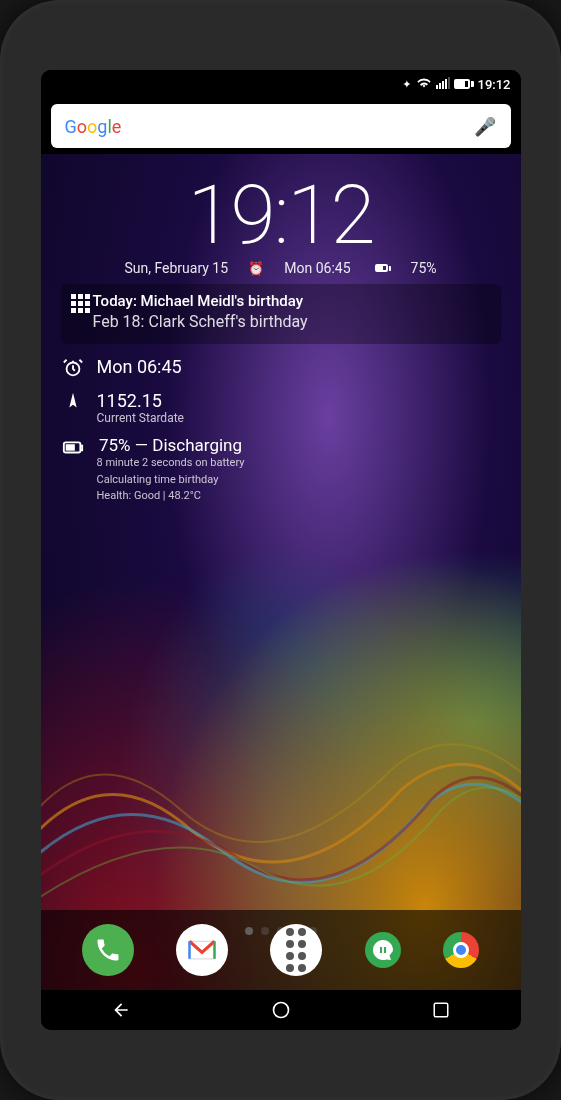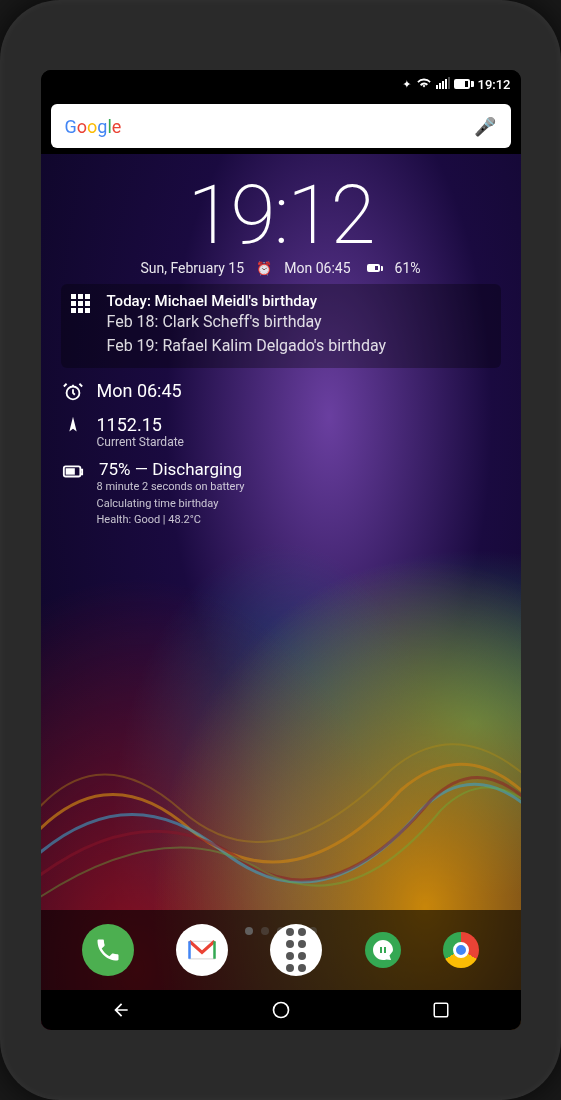--- a/index.html
+++ b/index.html
@@ -131,34 +131,34 @@
     }
     .clock-colon {
       font-weight: 200;
     }
     .clock-sub {
       color: rgba(255,255,255,0.9);
       font-size: 14px;
       display: flex;
       align-items: center;
       justify-content: center;
-      gap: 12px;
+      gap: 20px;
       margin-top: 4px;
     }
     .clock-sub-icon { font-size: 13px; }
     .calendar-widget {
       background: rgba(0,0,0,0.3);
       border-radius: 6px;
       padding: 8px 10px;
       margin-bottom: 12px;
     }
     .cal-row {
       display: flex;
       align-items: flex-start;
-      gap: 14px;
+      gap: 0;
       margin-bottom: 2px;
     }
     .cal-grid-icon {
       width: 22px;
       height: 22px;
       display: flex;
       flex-direction: column;
       gap: 2px;
       flex-shrink: 0;
       margin-top: 2px;
@@ -431,21 +431,21 @@
           <div class="clock-sub">
             <span>Sun, February 15</span>
             <span class="clock-sub-icon">⏰</span>
             <span>Mon 06:45</span>
             <div class="batt-icon" style="margin-left:4px">
               <div class="batt-body" style="width:13px;height:8px;">
                   <div class="batt-fill"></div>
                 </div>
               <div class="batt-tip" style="width:2px;height:5px;"></div>
             </div>
-            <span>61%</span>
+            <span>75%</span>
           </div>
         </div>
 
         <div class="calendar-widget">
           <div class="cal-row">
             <div class="cal-grid-icon">
               <div class="cal-grid-row">
                   <div class="cal-dot"></div>
                   <div class="cal-dot"></div>
                   <div class="cal-dot"></div>
@@ -457,21 +457,20 @@
                 </div>
               <div class="cal-grid-row">
                   <div class="cal-dot"></div>
                   <div class="cal-dot"></div>
                   <div class="cal-dot"></div>
                 </div>
             </div>
             <div class="cal-text">
               <div class="cal-today">Today: Michael Meidl's birthday</div>
               <div class="cal-entry">Feb 18: Clark Scheff's birthday</div>
-              <div class="cal-entry">Feb 19: Rafael Kalim Delgado's birthday</div>
             </div>
           </div>
         </div>
 
         <div class="alarm-widget">
           <div class="widget-icon">
             <svg class="alarm-svg" viewBox="0 0 24 24" fill="none" stroke="#fff" stroke-width="2">
               <circle cx="12" cy="13" r="7"></circle>
               <path d="M12 9v4l2 2"></path>
               <path d="M5 3L2 6M19 3l3 3"></path>

